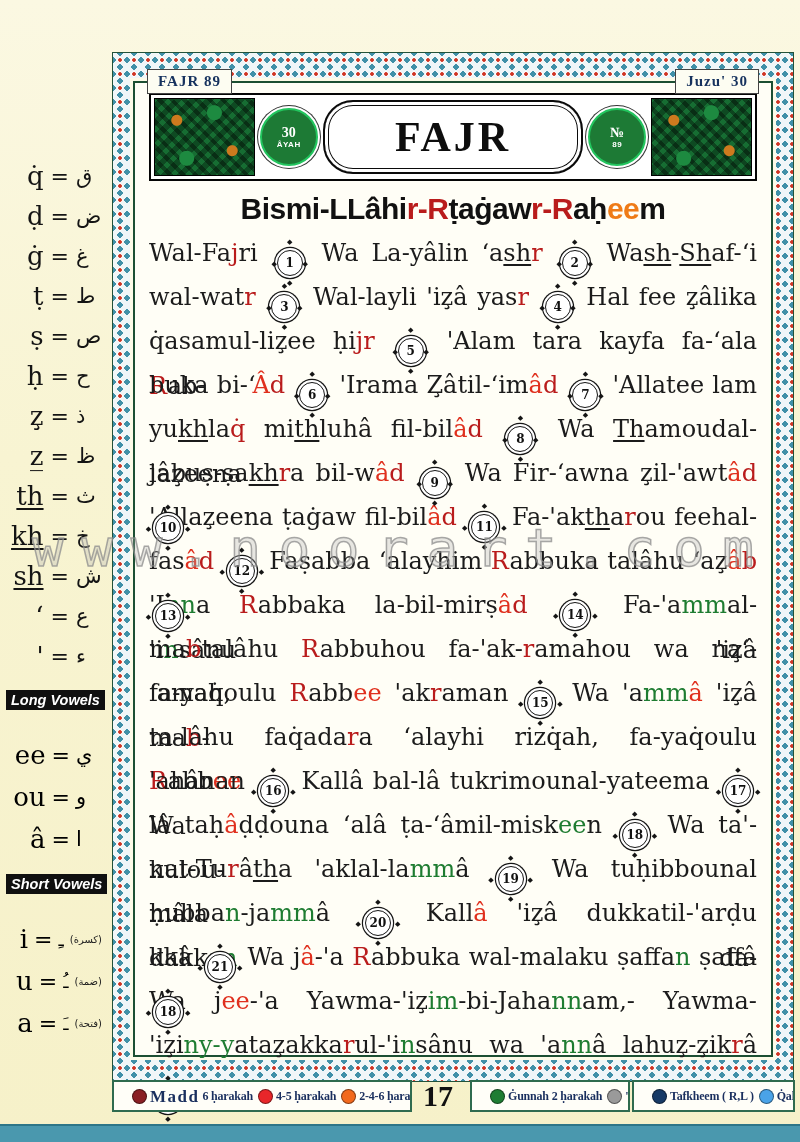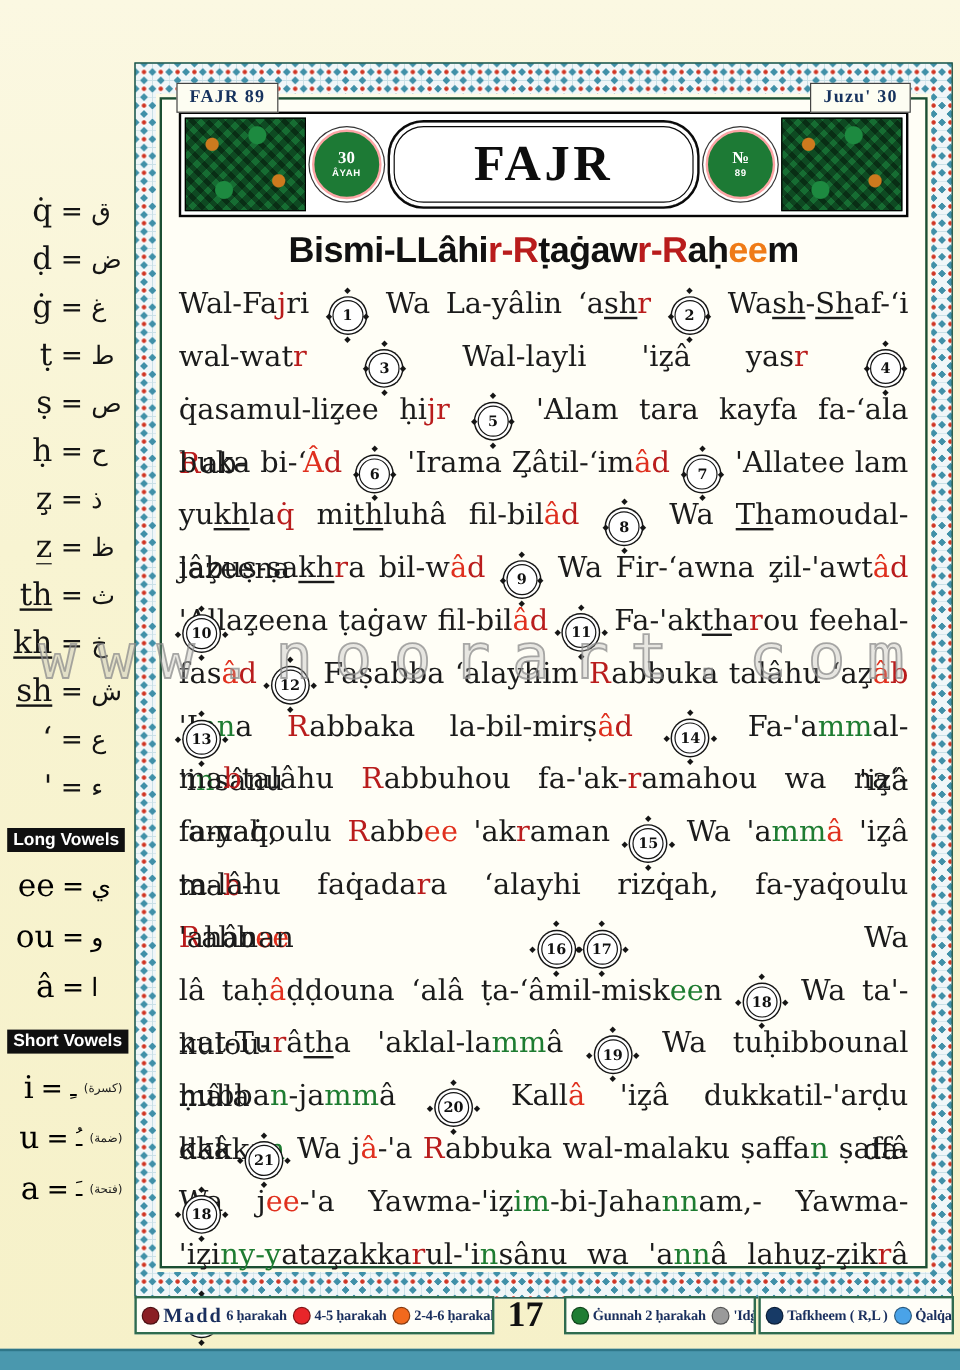--- a/index.html
+++ b/index.html
@@ -13,22 +13,22 @@
     background:#4a98ae;border-top:2px solid #2e7构88;border-top:2px solid #2e7688;}
   
   .sidebar{position:absolute;left:2px;top:156px;width:106px;}
   .sb-row{height:40px;display:flex;align-items:center;justify-content:flex-end;
     gap:7px;padding-right:6px;color:#141414;}
   .sb-lat{font-size:26px;min-width:34px;text-align:right;line-height:1;}
   .sb-eq{font-size:22px;}
   .sb-ar{font-family:"DejaVu Sans",sans-serif;font-size:21px;min-width:26px;text-align:left;}
   .sb-u{text-decoration:underline;text-underline-offset:3px;}
   .sb-head{background:#101010;color:#fff;font-family:"Liberation Sans",sans-serif;
-    font-size:14.5px;font-weight:bold;padding:2px 5px;margin:14px 0 8px 4px;
-    display:inline-block;}
+    font-size:14.5px;font-weight:bold;padding:2px 5px;margin:14px 0 24px 4px;
+    display:inline-block;font-style:italic;}
   .sb-vrow{height:42px;display:flex;align-items:center;justify-content:flex-end;
     gap:6px;padding-right:6px;}
   .sb-mark{font-family:"DejaVu Sans",sans-serif;font-size:18px;}
   .sb-lbl{font-family:"DejaVu Sans",sans-serif;font-size:10px;color:#222;unicode-bidi:plaintext;}
   
   .frame{position:absolute;left:112px;top:52px;width:680px;height:1028px;
     border:1px solid #23523a;
     background-color:#4090a8;
     background-image:
       radial-gradient(circle at 50% 50%, #cf3524 1.5px, transparent 2.2px),
@@ -50,21 +50,21 @@
     background-color:#0e4a22;
     background-image:
       radial-gradient(circle at 22% 28%, #cd7a1e 5px, transparent 6px),
       radial-gradient(circle at 78% 68%, #cd7a1e 5px, transparent 6px),
       radial-gradient(circle at 60% 18%, #1d8a40 7px, transparent 8px),
       radial-gradient(circle at 32% 78%, #1d8a40 7px, transparent 8px),
       repeating-linear-gradient(45deg, rgba(0,0,0,.38) 0 4px, transparent 4px 9px),
       repeating-linear-gradient(-45deg, rgba(29,138,64,.55) 0 5px, transparent 5px 11px);}
   .medal{width:64px;display:flex;align-items:center;justify-content:center;}
   .medal-c{width:54px;height:54px;border-radius:50%;background:#1d7a35;
-    border:2px solid #fca5a5;box-shadow:0 0 0 2px #fff,0 0 0 3px #333;
+    border:2px solid #22c55e;box-shadow:0 0 0 2px #fff,0 0 0 3px #333;
     color:#fff;display:flex;flex-direction:column;align-items:center;justify-content:center;line-height:1;}
   .medal-top{font:bold 14px/1.1 "Liberation Serif",serif;}
   .medal-bot{font:bold 8px/1.2 "Liberation Sans",sans-serif;letter-spacing:.5px;}
   .cart{flex:2.6;background:#fff;border:2px solid #0a0a0a;border-radius:30px;
     box-shadow:inset 0 0 0 3px #fff,inset 0 0 0 4px #0a0a0a;
     display:flex;align-items:center;justify-content:center;margin:2px 0;text-align:center;}
   .cart-title{font:bold 42px/1 "Liberation Serif",serif;color:#0d0d0d;letter-spacing:3px;}
   
   .bismillah{text-align:center;margin:10px 0 2px 0;
     font:bold 30px/1.2 "Liberation Sans",sans-serif;color:#111;letter-spacing:-.5px;}
@@ -86,21 +86,21 @@
   .ayah::after{content:"◆";position:absolute;bottom:-12px;left:50%;transform:translateX(-50%);
     font-size:7px;color:#151515;line-height:1;}
   .ayah .n{position:relative;display:inline-block;font:bold 12px/1 "DejaVu Serif",serif;color:#111;}
   .ayah .n::before{content:"◆";position:absolute;left:-14px;top:50%;transform:translateY(-50%);
     font-size:7px;color:#151515;}
   .ayah .n::after{content:"◆";position:absolute;right:-14px;top:50%;transform:translateY(-50%);
     font-size:7px;color:#151515;}
   
   .legend-box{position:absolute;top:1080px;height:32px;background:#fffef8;
     border:2px solid #2f6b4f;display:flex;align-items:center;gap:5px;
-    padding:0 4px;box-sizing:border-box;white-space:nowrap;overflow:hidden;}
+    padding:0 18px;box-sizing:border-box;white-space:nowrap;overflow:hidden;}
   .lg-left{left:112px;width:300px;}
   .lg-a{left:470px;width:160px;}
   .lg-b{left:632px;width:163px;}
   .lg-item{display:flex;align-items:center;gap:3px;}
   .dot{width:13px;height:13px;border-radius:50%;border:1px solid rgba(0,0,0,.45);flex:none;}
   .lg-txt{font:600 12px/1 "Liberation Serif",serif;color:#1a2f5e;letter-spacing:-.2px;}
   .lg-txt.big{font-size:17px;font-weight:bold;letter-spacing:1.5px;}
   .page-num{position:absolute;left:408px;top:1078px;width:60px;text-align:center;
     font:bold 30px/36px "Liberation Serif",serif;color:#111;}
   
@@ -252,21 +252,21 @@
     <div class="verses">
         <div class="line"><span>Wal-Fa</span><span class="c-b ">j</span><span>ri </span><span class="ayah">
             <span class="n">1</span>
           </span><span> Wa La-yâlin ʻa</span><span class="u">sh</span><span class="c-b ">r</span><span> </span><span class="ayah">
             <span class="n">2</span>
           </span><span> Wa</span><span class="u">sh</span><span>-</span><span class="u">Sh</span><span>af-ʻi</span></div>
         <div class="line"><span>wal-wat</span><span class="c-b ">r</span><span> </span><span class="ayah">
             <span class="n">3</span>
           </span><span> Wal-layli 'iz̧â yas</span><span class="c-b ">r</span><span> </span><span class="ayah">
             <span class="n">4</span>
-          </span></div>
+          </span><span> Hal fee z̧âlika</span></div>
         <div class="line"><span>q̇asamul-liz̧ee ḥi</span><span class="c-b ">jr</span><span> </span><span class="ayah">
             <span class="n">5</span>
           </span><span> 'Alam tara kayfa fa-ʻala </span><span class="c-b ">R</span><span>ab-</span></div>
         <div class="line"><span>buka bi-ʻ</span><span class="c-r ">Â</span><span class="c-b ">d</span><span> </span><span class="ayah">
             <span class="n">6</span>
           </span><span> 'Irama Z̧âtil-ʻim</span><span class="c-r ">â</span><span class="c-b ">d</span><span> </span><span class="ayah">
             <span class="n">7</span>
           </span><span> 'Allatee lam</span></div>
         <div class="line"><span>yu</span><span class="u">kh</span><span>la</span><span class="c-b ">q̇</span><span> mi</span><span class="u">th</span><span>luhâ fil-bil</span><span class="c-r ">â</span><span class="c-b ">d</span><span> </span><span class="ayah">
             <span class="n">8</span>
@@ -287,21 +287,21 @@
         <div class="line"><span>'I</span><span class="c-g ">nn</span><span>a </span><span class="c-b ">R</span><span>abbaka la-bil-mirṣ</span><span class="c-r ">â</span><span class="c-b ">d</span><span> </span><span class="ayah">
             <span class="n">14</span>
           </span><span> Fa-'a</span><span class="c-g ">mm</span><span>al-'i</span><span class="c-g ">n</span><span>sânu 'iz̧â</span></div>
         <div class="line"><span>ma</span><span class="c-b ">b</span><span>talâhu </span><span class="c-b ">R</span><span>abbuhou fa-'ak-</span><span class="c-b ">r</span><span>amahou wa naʻ-ʻamah,</span></div>
         <div class="line"><span>fa-yaq̇oulu </span><span class="c-b ">R</span><span>abb</span><span class="c-r ">ee</span><span> 'ak</span><span class="c-b ">r</span><span>aman </span><span class="ayah">
             <span class="n">15</span>
           </span><span> Wa 'a</span><span class="c-g ">mm</span><span class="c-r ">â</span><span> 'iz̧â ma</span><span class="c-b ">b</span><span>-</span></div>
         <div class="line"><span>ta-lâhu faq̇ada</span><span class="c-b ">r</span><span>a ʻalayhi rizq̇ah, fa-yaq̇oulu </span><span class="c-b ">R</span><span>abb</span><span class="c-r ">ee</span></div>
         <div class="line"><span>'ahânan </span><span class="ayah">
             <span class="n">16</span>
-          </span><span class="ayah">
+          </span><span> Kallâ bal-lâ tukrimounal-yateema </span><span class="ayah">
             <span class="n">17</span>
           </span><span> Wa</span></div>
         <div class="line"><span>lâ taḥ</span><span class="c-r ">â</span><span>ḍḍouna ʻalâ ṭa-ʻâmil-misk</span><span class="c-g ">ee</span><span>n </span><span class="ayah">
             <span class="n">18</span>
           </span><span> Wa ta'-kulou-</span></div>
         <div class="line"><span>nat-Tu</span><span class="c-b ">r</span><span>â</span><span class="u">th</span><span>a 'aklal-la</span><span class="c-g ">mm</span><span>â </span><span class="ayah">
             <span class="n">19</span>
           </span><span> Wa tuḥibbounal mâla</span></div>
         <div class="line"><span>ḥubba</span><span class="c-g ">n</span><span>-ja</span><span class="c-g ">mm</span><span>â </span><span class="ayah">
             <span class="n">20</span>

